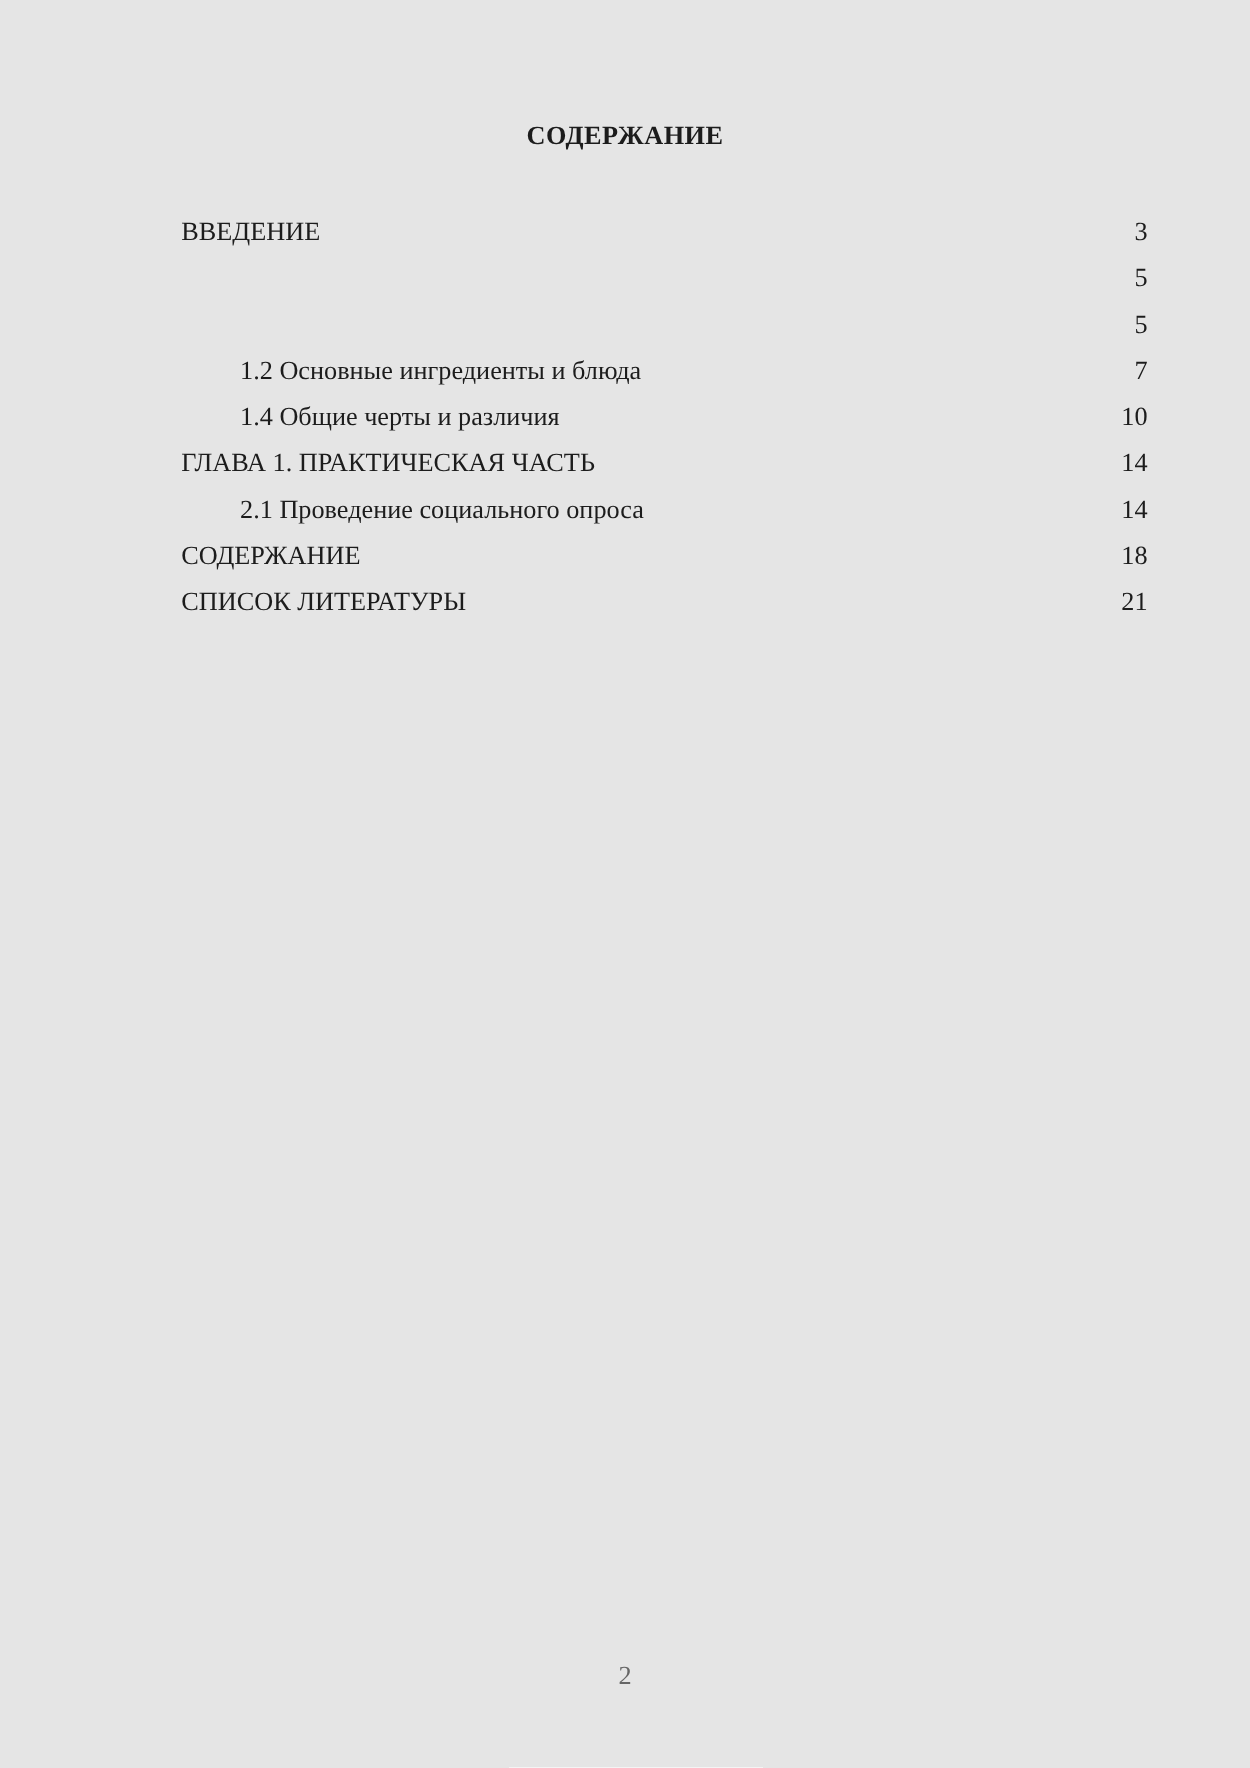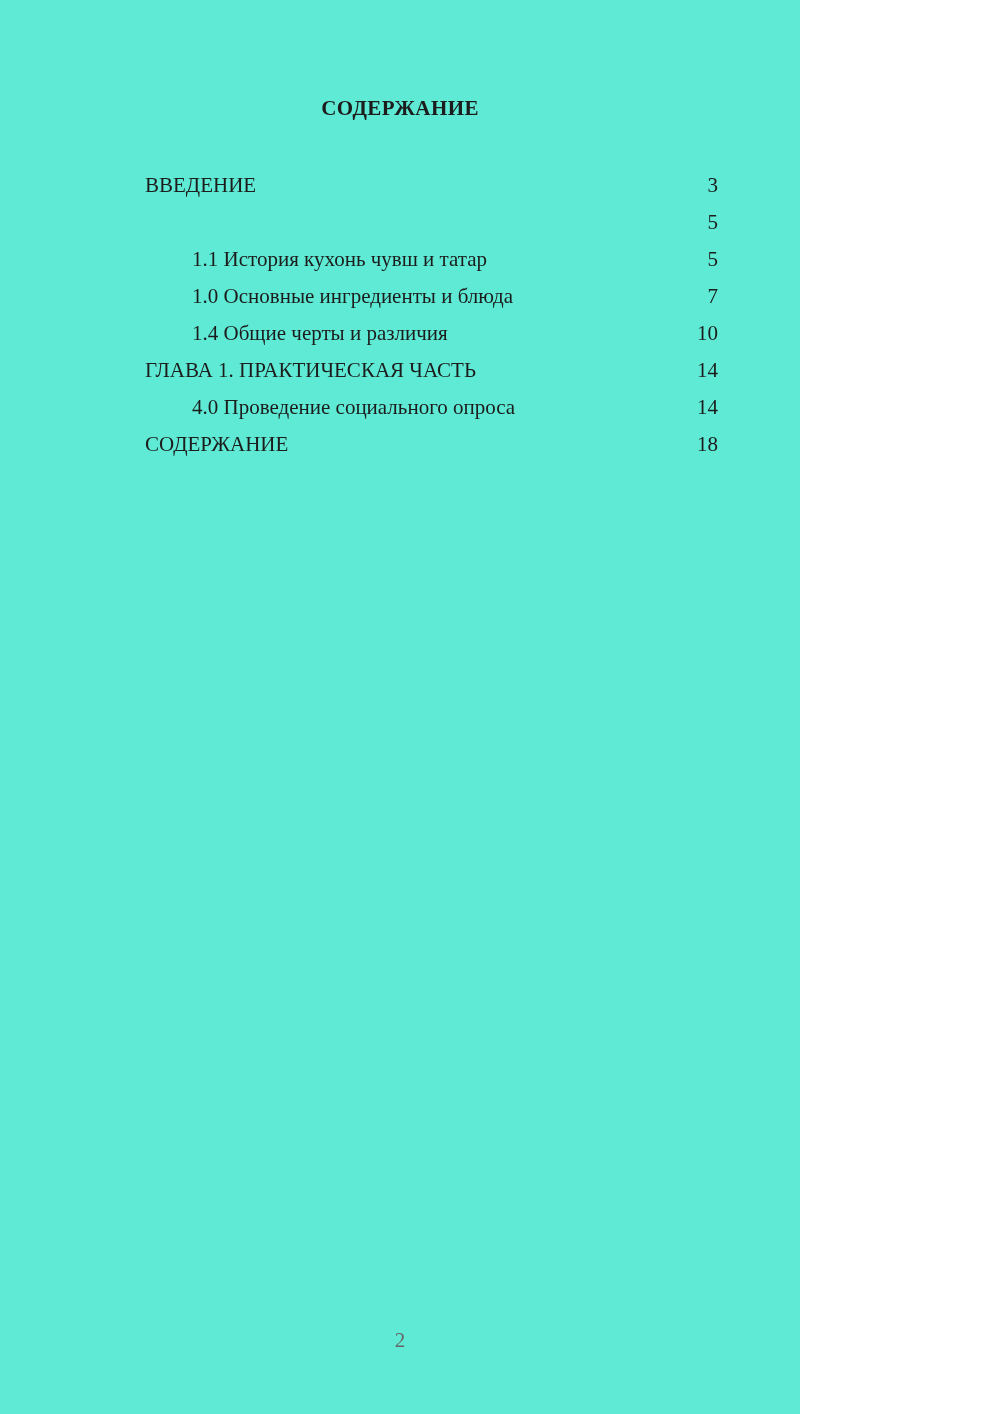--- a/index.html
+++ b/index.html
@@ -2,23 +2,23 @@
 <html><head>
 <meta charset="utf-8">
 <style>
   html, body {
     margin: 0;
     padding: 0;
     background: #ffffff;
   }
   .page {
     position: relative;
-    width: 800px;
+    width: 1000px;
     height: 1414px;
-    background: #5eead4;
+    background: #e5e5e5;
     overflow: hidden;
     font-family: "Liberation Serif", "DejaVu Serif", serif;
     color: #1c1c1c;
   }
   .doc-title {
     margin: 94px 0 0 0;
     text-align: center;
     font-size: 21px;
     line-height: 28px;
     font-weight: 700;
@@ -73,55 +73,59 @@
       <span class="toc-fill"></span>
       <span class="toc-page">3</span>
     </div>
 
     <div class="toc-row">
       <span class="toc-fill"></span>
       <span class="toc-page">5</span>
     </div>
 
     <div class="toc-row indent">
-      <span class="toc-label">1.1 История кухонь чувш и татар</span>
       <span class="toc-fill"></span>
       <span class="toc-page">5</span>
     </div>
 
     <div class="toc-row indent">
-      <span class="toc-label">1.0 Основные ингредиенты и блюда</span>
+      <span class="toc-label">1.2 Основные ингредиенты и блюда</span>
       <span class="toc-fill"></span>
       <span class="toc-page">7</span>
     </div>
 
 
     <div class="toc-row indent">
       <span class="toc-label">1.4 Общие черты и различия</span>
       <span class="toc-fill"></span>
       <span class="toc-page">10</span>
     </div>
 
     <div class="toc-row">
       <span class="toc-label">ГЛАВА 1. ПРАКТИЧЕСКАЯ ЧАСТЬ</span>
       <span class="toc-fill"></span>
       <span class="toc-page">14</span>
     </div>
 
     <div class="toc-row indent">
-      <span class="toc-label">4.0 Проведение социального опроса</span>
+      <span class="toc-label">2.1 Проведение социального опроса</span>
       <span class="toc-fill"></span>
       <span class="toc-page">14</span>
     </div>
 
 
     <div class="toc-row">
       <span class="toc-label">СОДЕРЖАНИЕ</span>
       <span class="toc-fill"></span>
       <span class="toc-page">18</span>
     </div>
 
+    <div class="toc-row">
+      <span class="toc-label">СПИСОК ЛИТЕРАТУРЫ</span>
+      <span class="toc-fill"></span>
+      <span class="toc-page">21</span>
+    </div>
 
   </div>
 
   <div class="page-footer">2</div>
 
 </div>
 
 </body></html>

